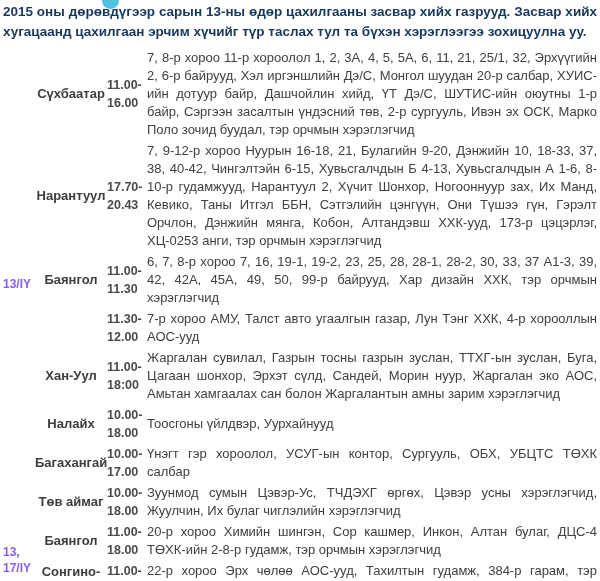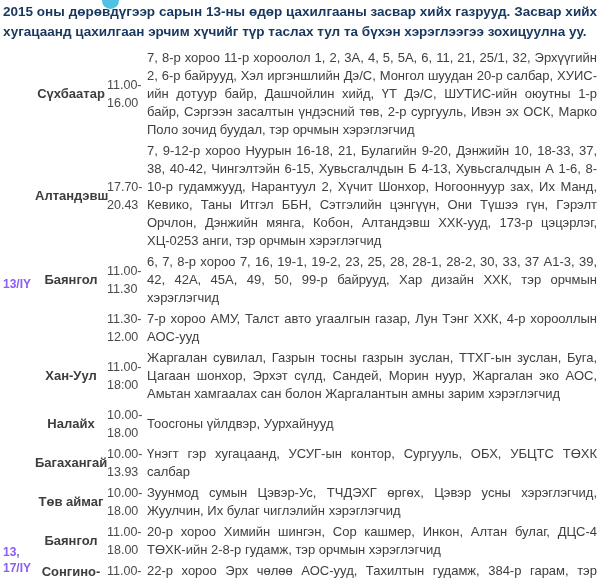--- a/index.html
+++ b/index.html
@@ -50,21 +50,21 @@
     padding-left: 2px;
     text-align: center;
   }
   td.time {
     width: 40px;
     font-size: 12.5px;
     line-height: 18px;
     color: #4a4a4a;
     padding-right: 3px;
   }
-  td.time .tl { display: block; white-space: nowrap; }
+  td.time .tl { display: block; white-space: nowrap; font-weight: bold; }
   td.desc {
     font-size: 13px;
     line-height: 18px;
     color: #404040;
     text-align: justify;
   }
 </style>
 </head>
 <body>
 
@@ -87,21 +87,21 @@
       </td>
       <td class="time">
         <span class="tl">11.00-</span>
         <span class="tl">16.00</span>
       </td>
       <td class="desc">7, 8-р хороо 11-р хороолол 1, 2, 3А, 4, 5, 5А, 6, 11, 21, 25/1, 32, Эрхүүгийн 2, 6-р байрууд, Хэл иргэншлийн Дэ/С, Монгол шуудан 20-р салбар, ХУИС-ийн дотуур байр, Дашчойлин хийд, ҮТ Дэ/С, ШУТИС-ийн оюутны 1-р байр, Сэргээн засалтын үндэсний төв, 2-р сургууль, Ивэн эх ОСК, Марко Поло зочид буудал, тэр орчмын хэрэглэгчид</td>
     </tr>
 
     <tr>
       <td class="district">
-        <span>Алтандэвш</span>
+        <span>Нарантуул</span>
       </td>
       <td class="time">
         <span class="tl">17.70-</span>
         <span class="tl">20.43</span>
       </td>
       <td class="desc">7, 9-12-р хороо Нуурын 16-18, 21, Булагийн 9-20, Дэнжийн 10, 18-33, 37, 38, 40-42, Чингэлтэйн 6-15, Хувьсгалчдын Б 4-13, Хувьсгалчдын А 1-6, 8-10-р гудамжууд, Нарантуул 2, Хүчит Шонхор, Ногооннуур зах, Их Манд, Кевико, Таны Итгэл ББН, Сэтгэлийн цэнгүүн, Они Түшээ гүн, Гэрэлт Орчлон, Дэнжийн мянга, Кобон, Алтандэвш ХХК-ууд, 173-р цэцэрлэг, ХЦ-0253 анги, тэр орчмын хэрэглэгчид</td>
     </tr>
 
     <tr>
       <td class="district">
@@ -146,23 +146,23 @@
       </td>
       <td class="desc">Тоосгоны үйлдвэр, Уурхайнууд</td>
     </tr>
 
     <tr>
       <td class="district">
         <span>Багахангай</span>
       </td>
       <td class="time">
         <span class="tl">10.00-</span>
-        <span class="tl">13.93</span>
-      </td>
-      <td class="desc">Үнэгт гэр хугацаанд, УСУГ-ын контор, Сургууль, ОБХ, УБЦТС ТӨХК салбар</td>
+        <span class="tl">17.00</span>
+      </td>
+      <td class="desc">Үнэгт гэр хороолол, УСУГ-ын контор, Сургууль, ОБХ, УБЦТС ТӨХК салбар</td>
     </tr>
 
     <tr>
       <td class="district">
         <span>Төв аймаг</span>
       </td>
       <td class="time">
         <span class="tl">10.00-</span>
         <span class="tl">18.00</span>
       </td>

